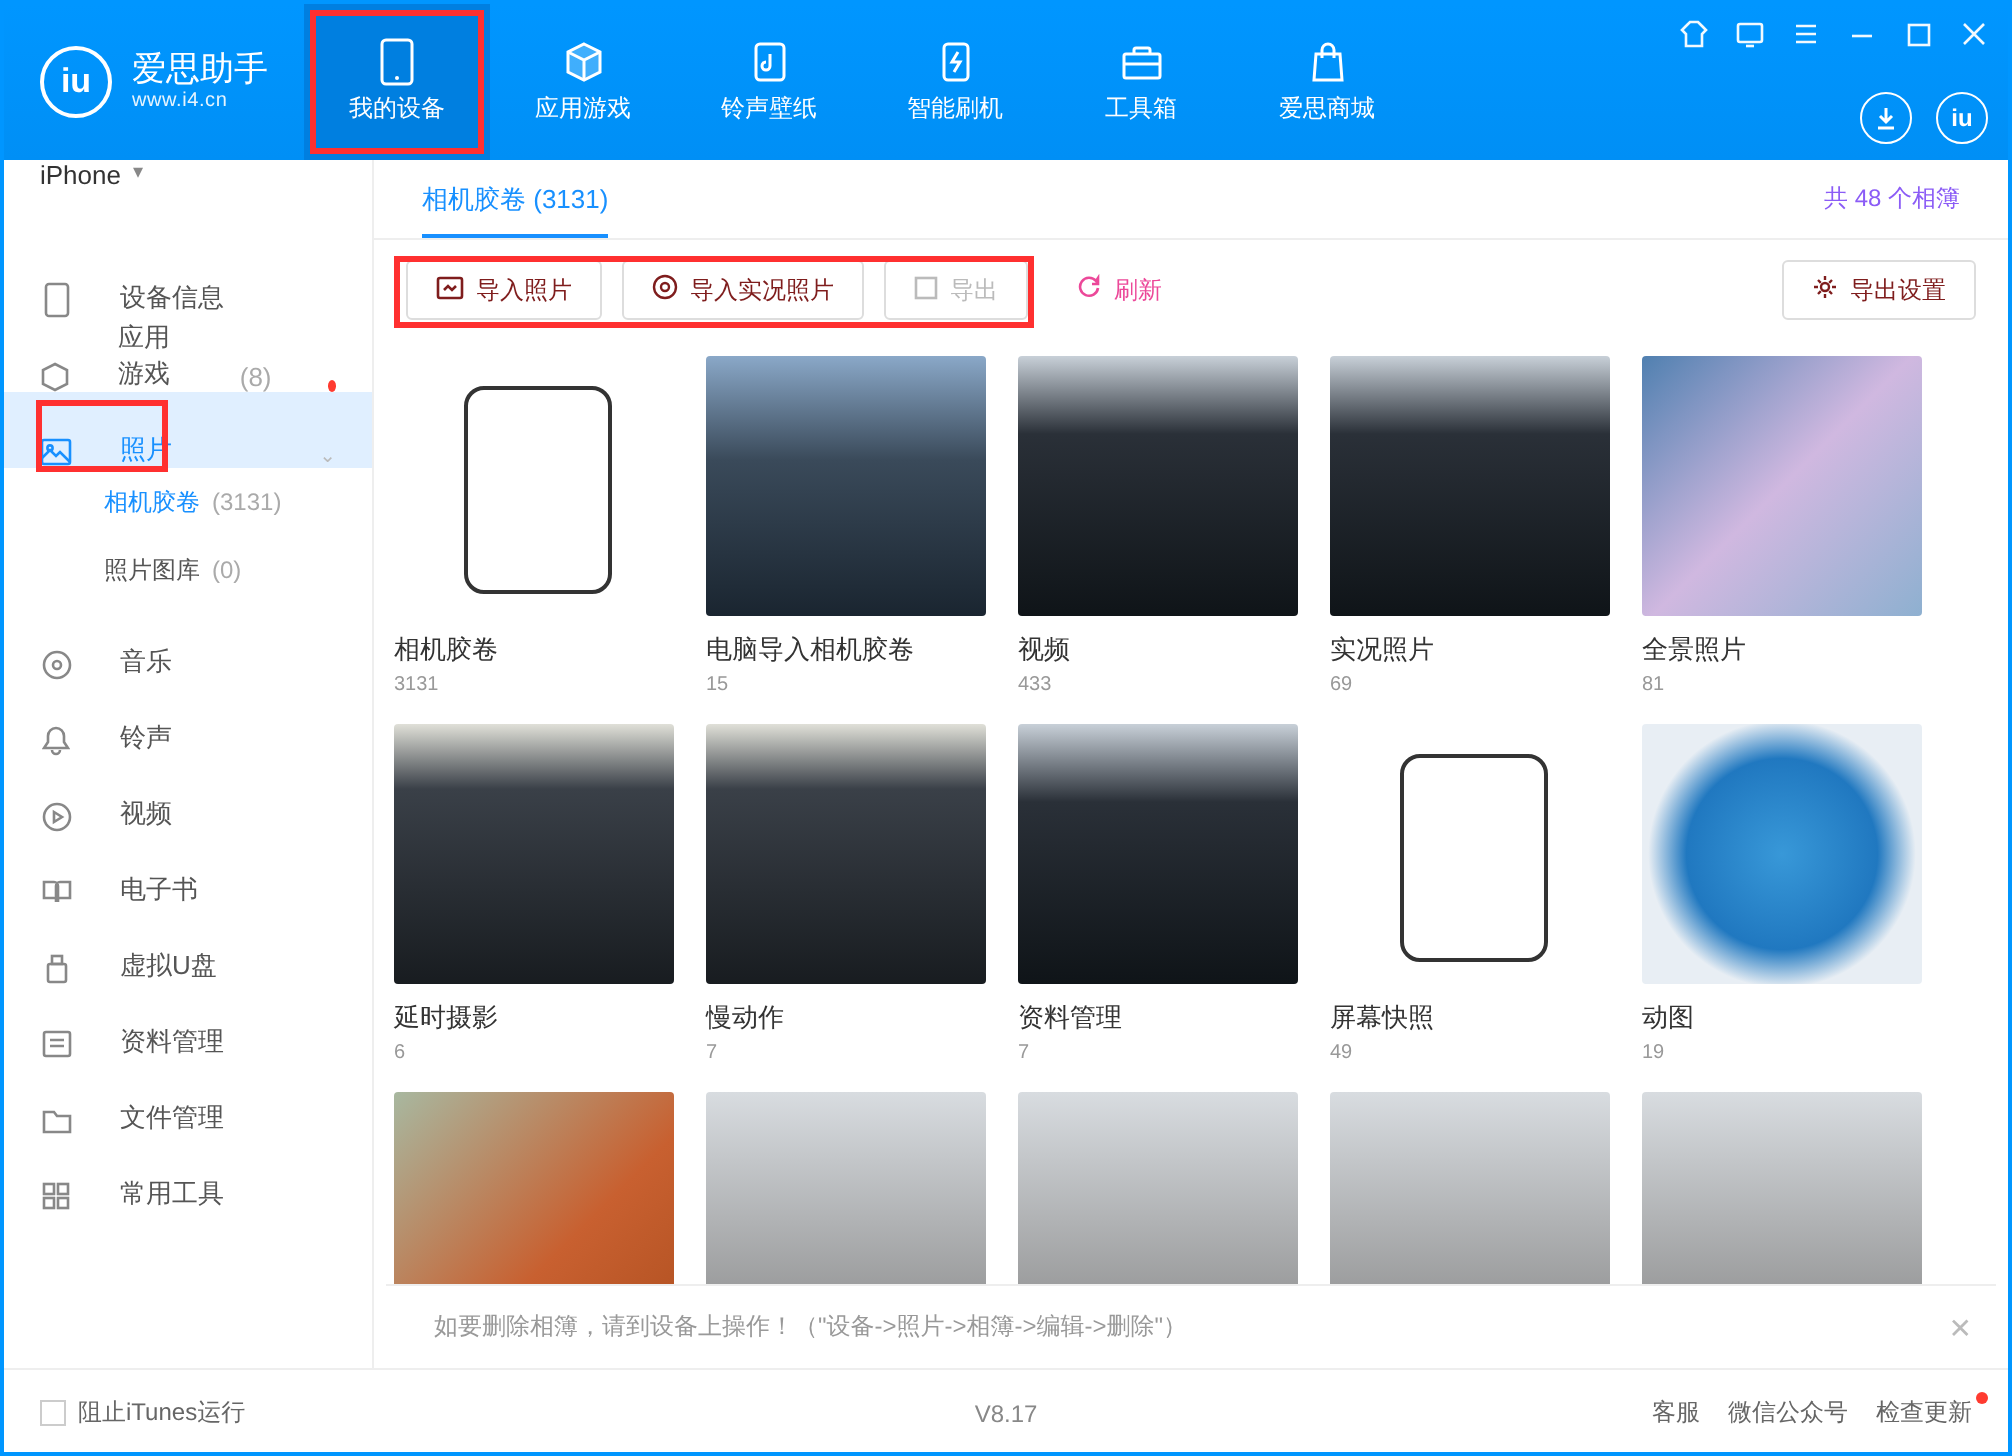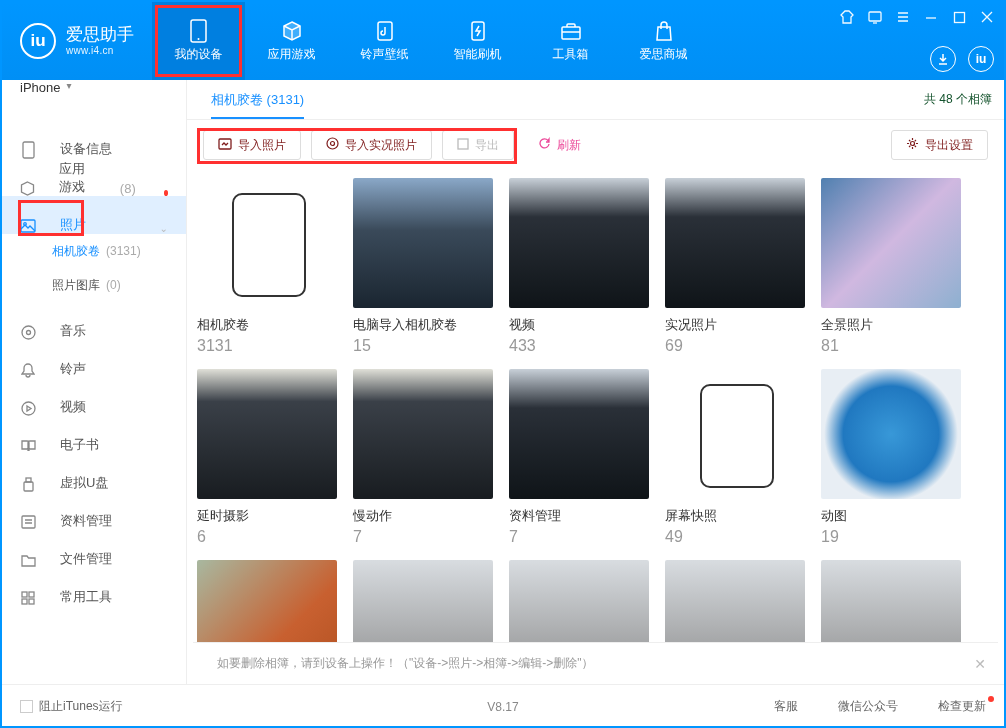--- a/index.html
+++ b/index.html
@@ -29,38 +29,38 @@
 .side-sub.act{color:#1890ff}
 .side-count{color:#aaa}
 .side-icon{width:16px;height:16px;display:flex;align-items:center;justify-content:center;color:#888}
 .side-item.sel .side-icon{color:#1890ff}
 .expand{margin-left:auto;color:#bbb;font-size:10px}
 .red-dot{width:6px;height:6px;background:#ff3b30;border-radius:50%;margin-left:4px}
 .side-item.sel.hilite::before{content:"";position:absolute;left:16px;top:4px;width:60px;height:30px;border:3px solid #ff3030;pointer-events:none}
 .main{flex:1;display:flex;flex-direction:column;overflow:hidden}
 .tabbar{height:40px;display:flex;align-items:center;padding:0 24px;border-bottom:1px solid #eee;position:relative}
 .tab{font-size:13px;color:#1890ff;border-bottom:2px solid #1890ff;padding-bottom:8px;padding-top:10px}
-.tab-right{position:absolute;right:12px;font-size:12px;color:#14532d}
+.tab-right{position:absolute;right:24px;font-size:12px;color:#8b5cf6}
 .toolbar{height:50px;display:flex;align-items:center;padding:0 16px;gap:10px;position:relative}
 .tbtn{height:30px;padding:0 14px;border:1px solid #ddd;border-radius:3px;background:#fff;font-size:12px;color:#7f1d1d;display:flex;align-items:center;gap:6px;cursor:pointer}
 .tbtn.plain{border:none;color:#ec4899}
 .toolbar-hilite{position:absolute;left:10px;top:8px;width:320px;height:36px;border:3px solid #ff3030;pointer-events:none}
 .tool-right{margin-left:auto}
 .grid{flex:1;overflow-y:auto;padding:8px 10px 20px 10px;display:flex;flex-wrap:wrap;gap:14px 16px;align-content:flex-start}
 .album{width:140px;cursor:pointer}
 .thumb{width:140px;height:130px;background:#d0d8e0;border-radius:2px;position:relative;overflow:hidden;display:flex;align-items:center;justify-content:center}
 .album-name{font-size:13px;color:#333;margin-top:8px}
-.album-count{font-size:16px;color:#999;margin-top:3px}
+.album-count{font-size:10px;color:#999;margin-top:3px}
 .hint-bar{height:42px;border-top:1px solid #eee;display:flex;align-items:center;padding:0 24px;font-size:12px;color:#999;position:relative;margin:0 6px}
 .hint-close{position:absolute;right:12px;cursor:pointer;color:#bbb;font-size:14px}
 .footer{height:44px;border-top:1px solid #eee;display:flex;align-items:center;padding:0 18px;font-size:12px;color:#666;position:relative}
 .foot-chk{display:flex;align-items:center;gap:6px;cursor:pointer}
 .chkbox{width:13px;height:13px;border:1px solid #ccc}
 .foot-center{position:absolute;left:50%;transform:translateX(-50%);color:#888}
-.foot-right{margin-left:auto;display:flex;gap:40px}
+.foot-right{margin-left:auto;display:flex;gap:14px}
 .foot-link{cursor:pointer;color:#666;position:relative}
 .foot-link.upd::after{content:"";position:absolute;right:-8px;top:-2px;width:6px;height:6px;background:#ff3b30;border-radius:50%}
 
 .th-phone{background:#fff}
 .th-phone::after{content:"";position:absolute;left:35px;top:15px;width:70px;height:100px;border:2px solid #333;border-radius:10px}
 .th-desk{background:linear-gradient(180deg,#8aa8c8 0%,#3a4a5a 40%,#1a2530 100%)}
 .th-kb{background:linear-gradient(180deg,#c8d0d8 0%,#2a3038 30%,#0f1418 100%)}
 .th-screen{background:linear-gradient(135deg,#5080b0 0%,#d0b8e0 50%,#8eb0d0 100%)}
 .th-kb2{background:linear-gradient(180deg,#e0e0d8 0%,#3a4048 25%,#181c20 100%)}
 .th-blur{background:radial-gradient(circle,#3898d8 0%,#2078c0 50%,#e8eef4 70%)}

